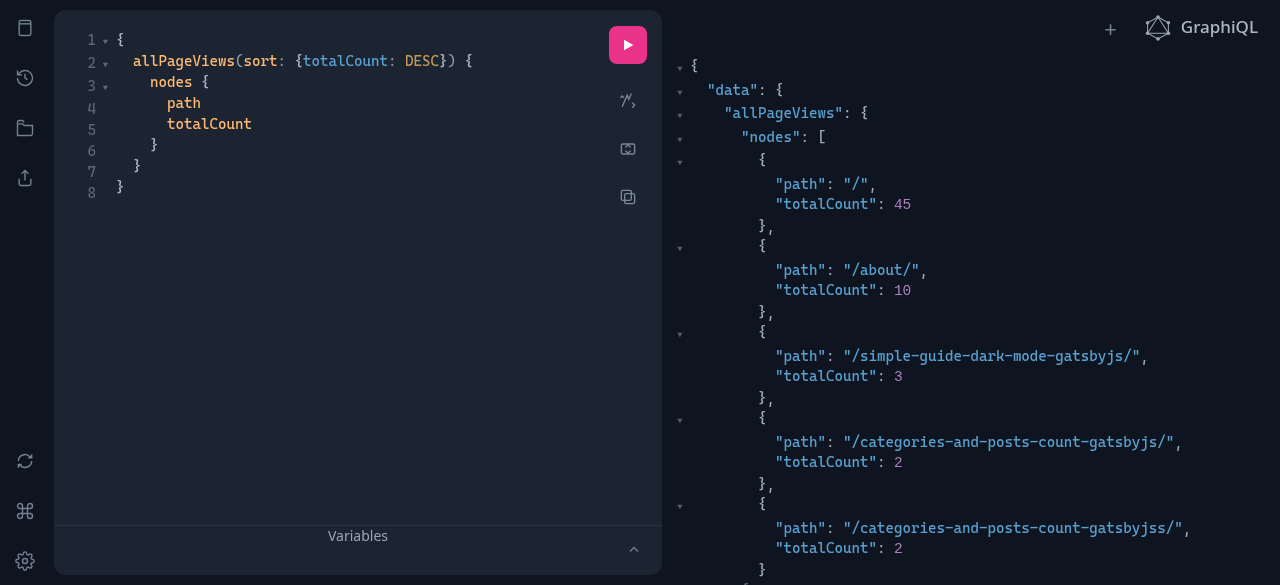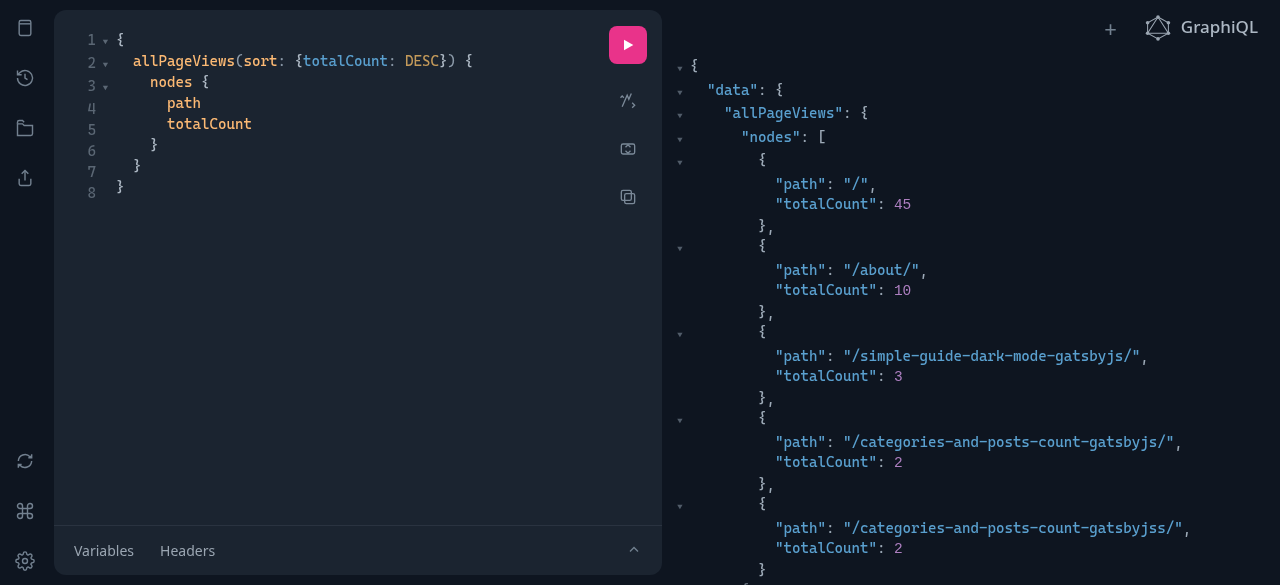--- a/index.html
+++ b/index.html
@@ -122,20 +122,21 @@
   justify-content: center;
 }
 .bottom-tabs {
   height: 50px;
   border-top: 1px solid #2a3340;
   display: flex;
   align-items: center;
   padding: 0 20px;
   gap: 26px;
   position: relative;
+  flex-direction: column;
 }
 .tab {
   color: #9aa5b1;
   font-family: system-ui, -apple-system, sans-serif;
   font-size: 14px;
   cursor: pointer;
 }
 .chevron-collapse {
   position: absolute;
   right: 20px;

